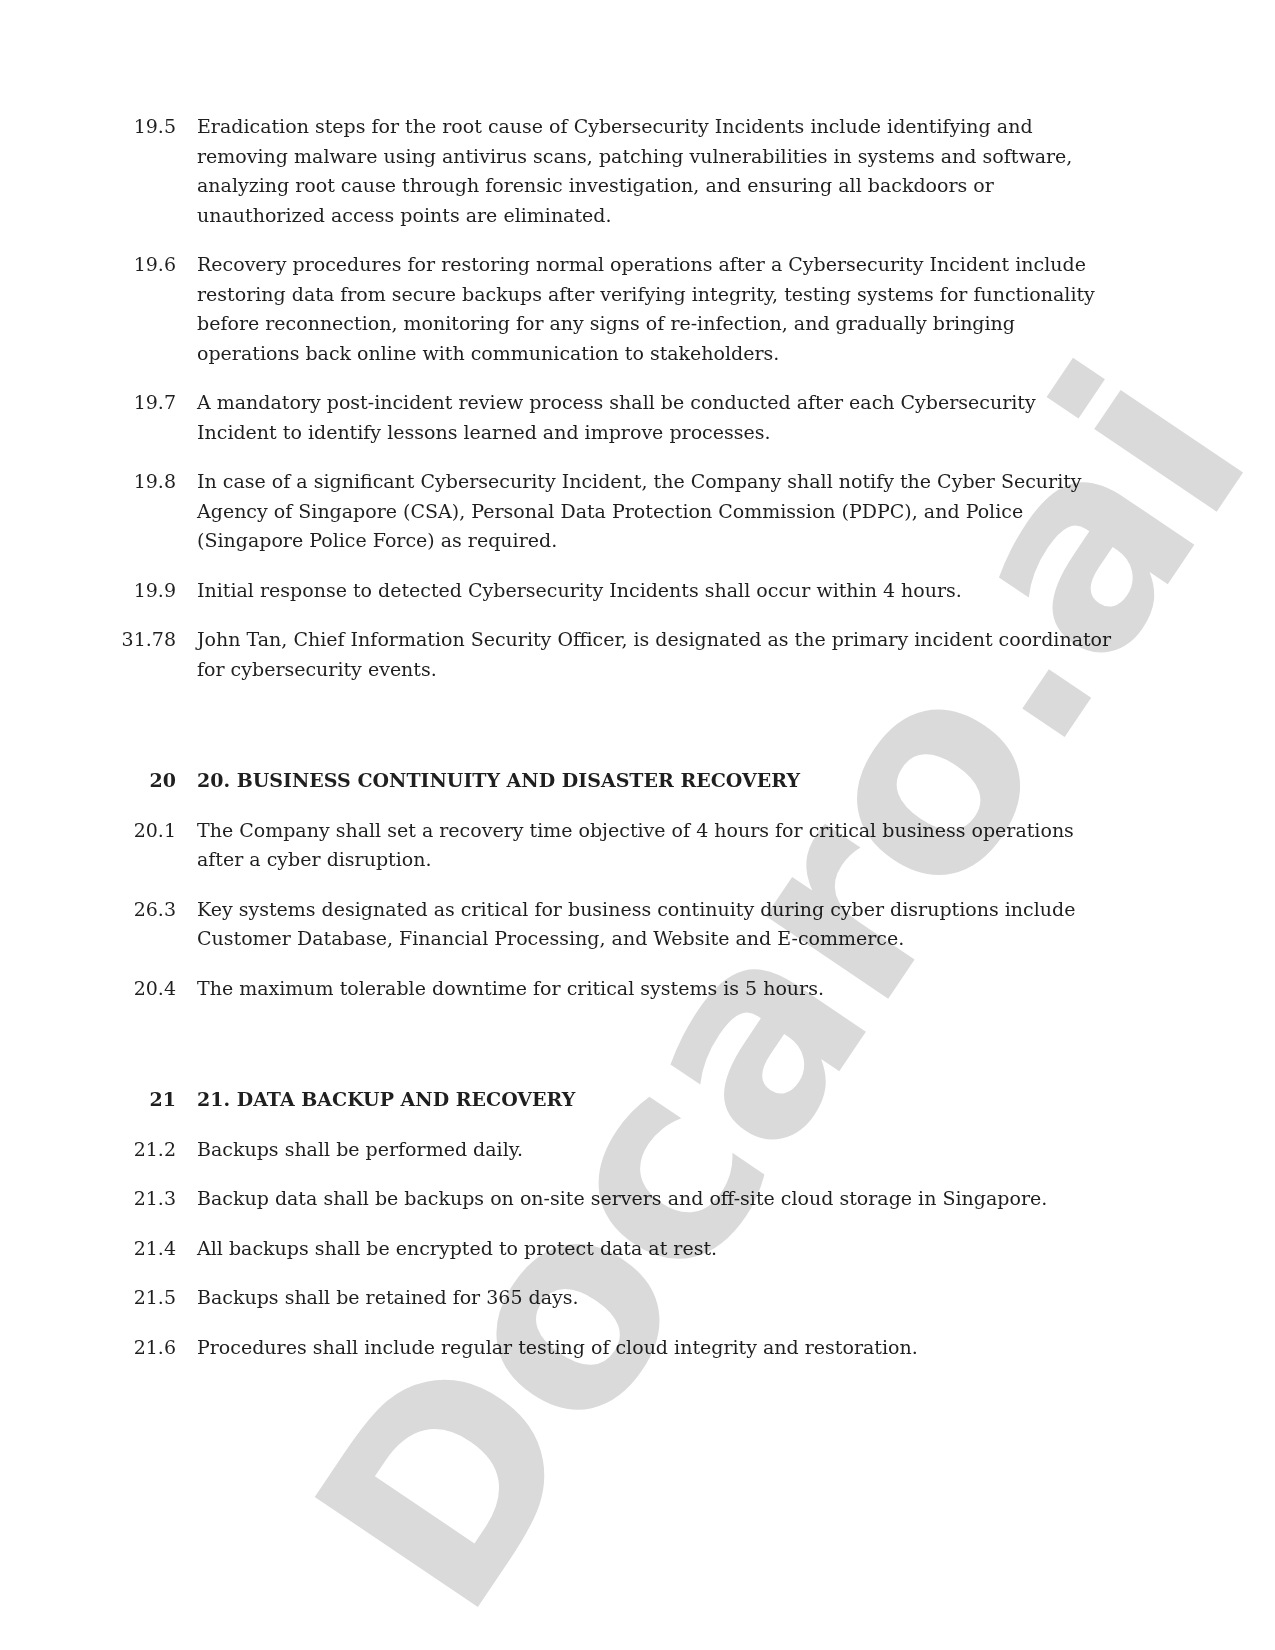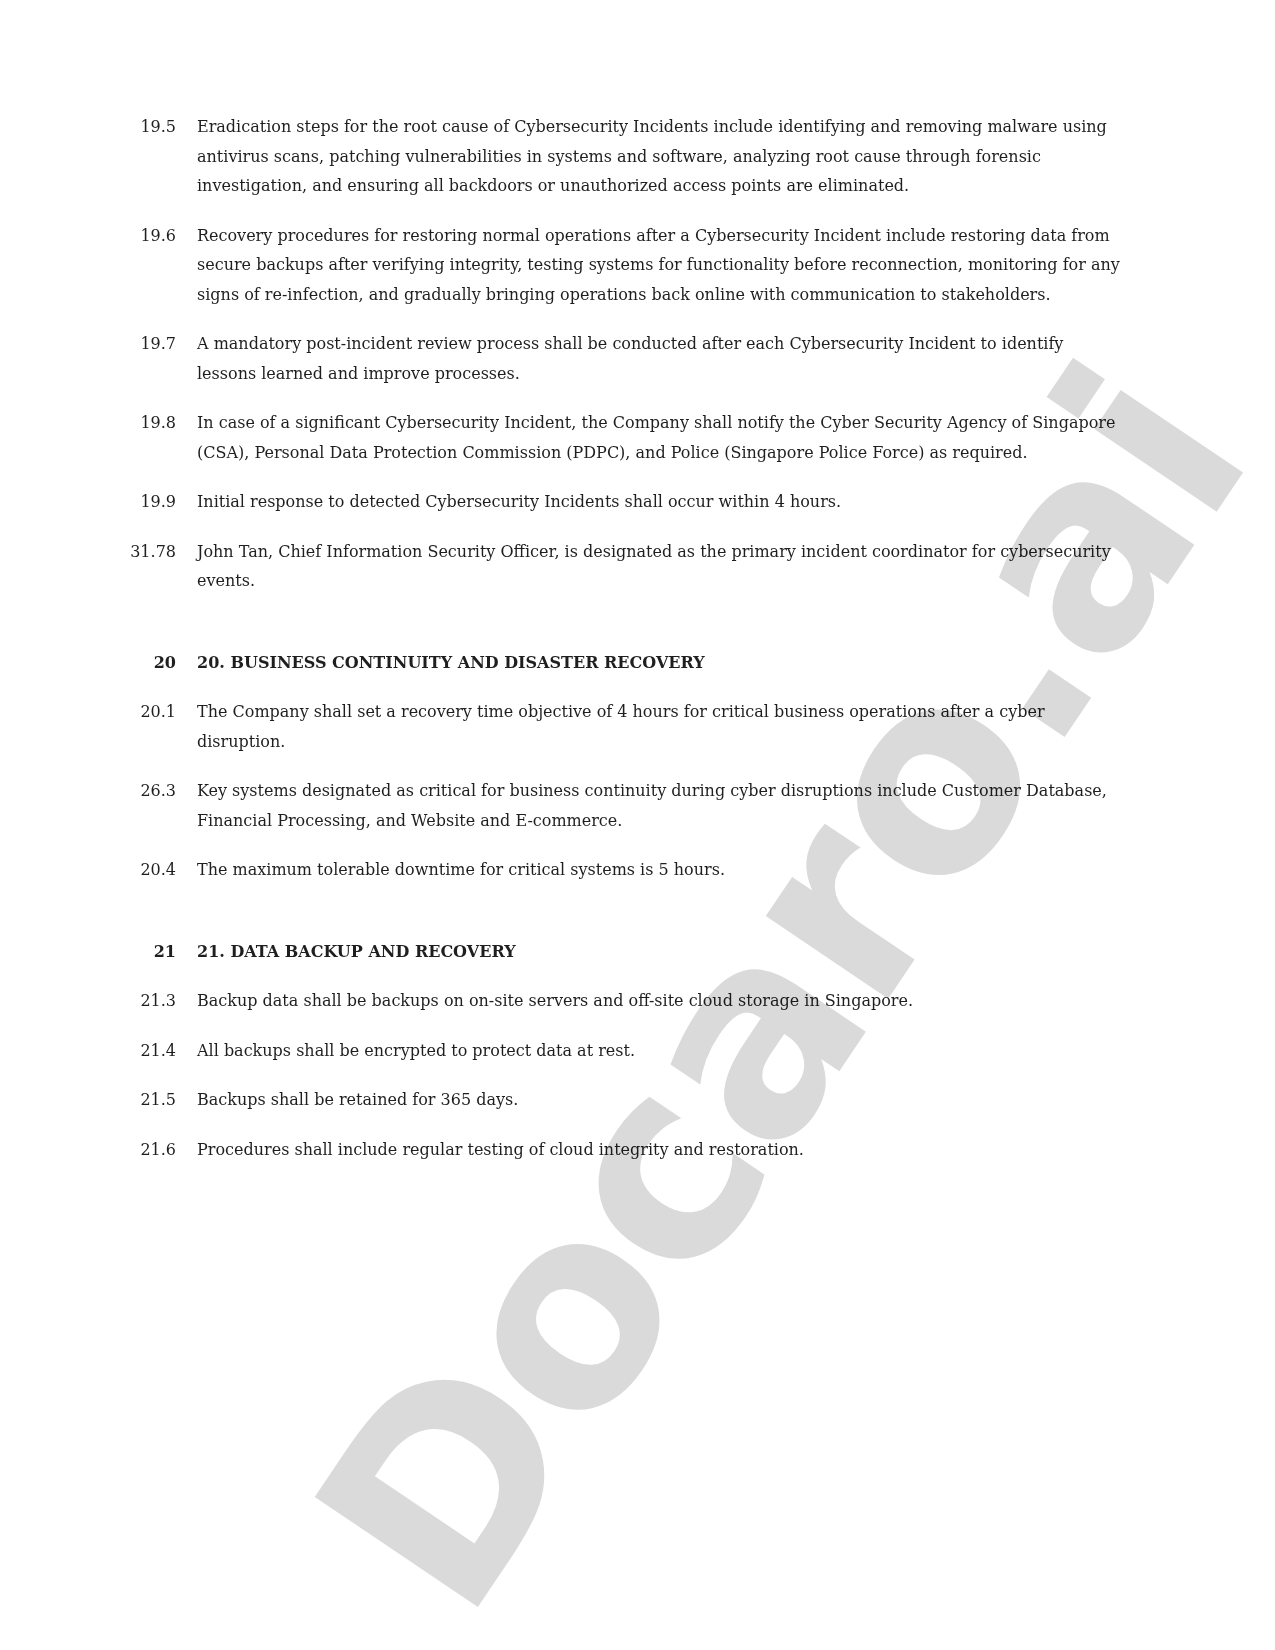--- a/index.html
+++ b/index.html
@@ -4,26 +4,26 @@
 <style>
   html, body { margin:0; padding:0; }
   body {
     width:1275px; height:1650px; background:#ffffff; position:relative; overflow:hidden;
     font-family:"DejaVu Serif","Liberation Serif",serif; color:#1f1f1f;
   }
   .page { position:absolute; left:0; top:0; width:1275px; height:1650px; }
   .content { position:absolute; left:110px; top:112px; width:1010px; z-index:2; }
   .clause {
     display:flex; align-items:flex-start; margin-bottom:20px;
-    font-size:16px; line-height:29.5px;
+    font-size:19px; line-height:29.5px;
   }
   .num { width:66px; text-align:right; flex:0 0 66px; padding-right:21px; }
   .txt { flex:1; }
   .txt b { font-weight:normal; }
-  .heading { margin-top:52px; margin-bottom:20px; font-weight:bold; }
+  .heading { margin-top:82px; margin-bottom:20px; font-weight:bold; }
   .heading .num { font-weight:bold; }
   .watermark {
     position:absolute; z-index:1; left:0; top:0;
     font-family:"DejaVu Sans","Liberation Sans",sans-serif; font-weight:bold;
     font-size:270px; color:#dadada; white-space:nowrap; letter-spacing:-4px;
     transform-origin:0 0;
     transform: translate(275px, 1500px) rotate(-56deg);
     line-height:1;
   }
   .text-layer { mix-blend-mode:multiply; }
@@ -72,20 +72,24 @@
       </div>
       <div class="clause">
         <span class="num">20.4</span>
         <span class="txt"><span>The maximum tolerable downtime for critical systems is 5 hours.</span></span>
       </div>
       <div class="clause heading">
         <span class="num">21</span>
         <span class="txt">21. DATA BACKUP AND RECOVERY</span>
       </div>
       <div class="clause">
+        <span class="num">21.2</span>
+        <span class="txt"><span>Backups shall be performed daily.</span></span>
+      </div>
+      <div class="clause">
         <span class="num">21.3</span>
         <span class="txt"><span>Backup data shall be backups on on-site servers and off-site cloud storage in Singapore.</span></span>
       </div>
       <div class="clause">
         <span class="num">21.4</span>
         <span class="txt"><span>All backups shall be encrypted to protect data at rest.</span></span>
       </div>
       <div class="clause">
         <span class="num">21.5</span>
         <span class="txt"><span>Backups shall be retained for 365 days.</span></span>

